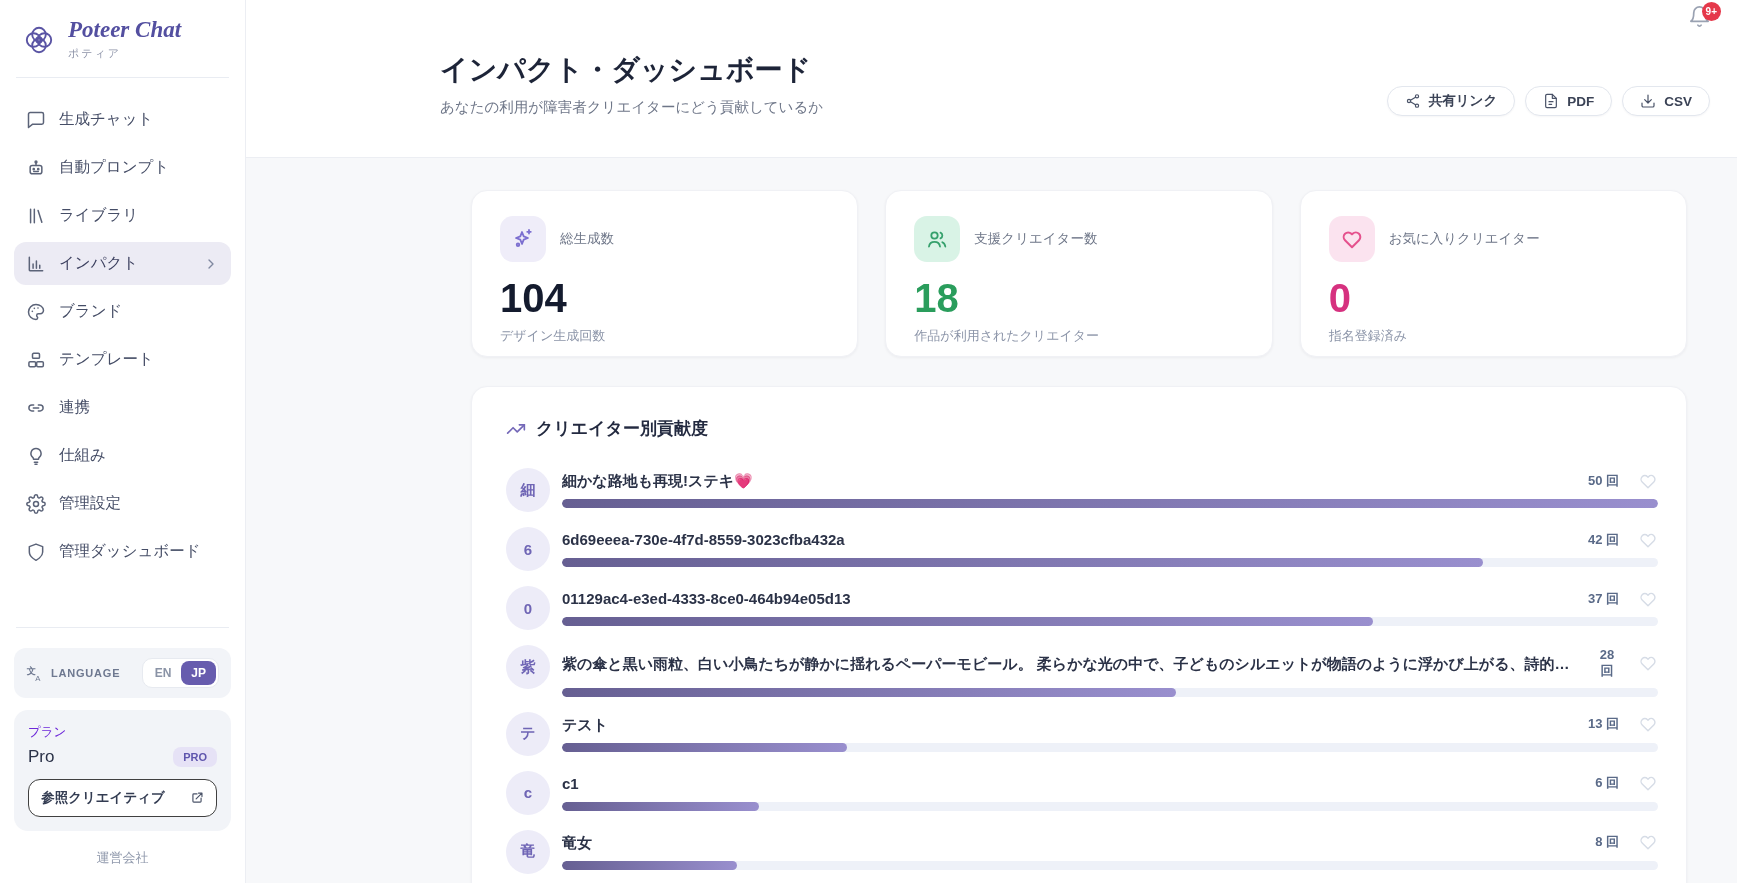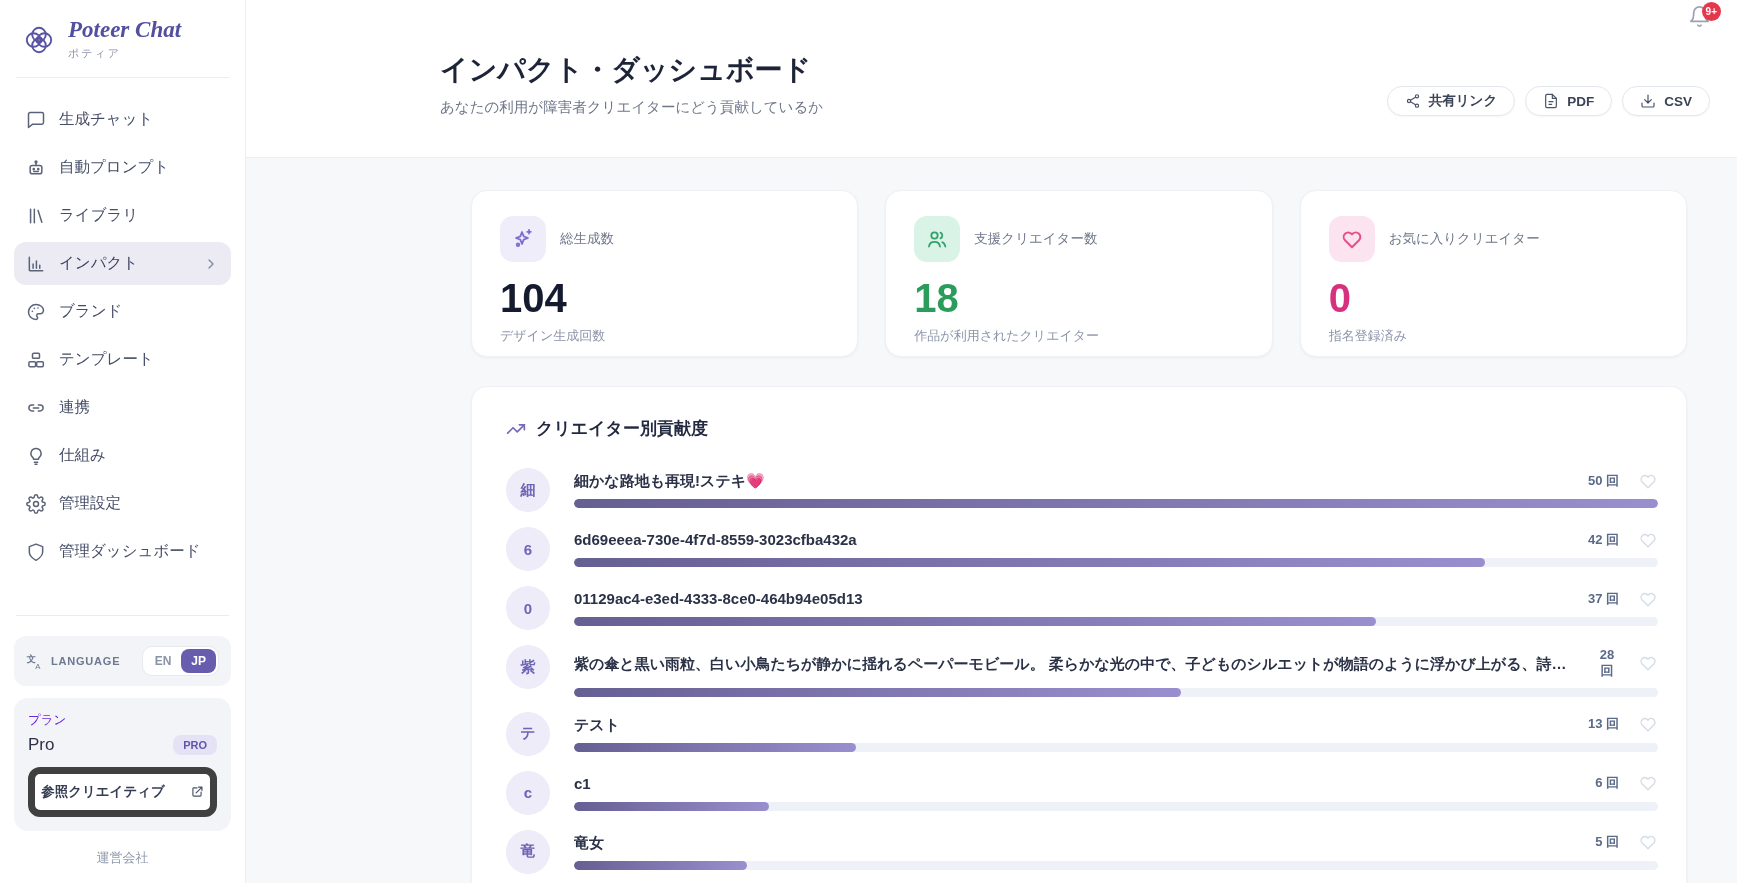--- a/index.html
+++ b/index.html
@@ -40,21 +40,21 @@
   .lang-label { font-size: 11px; font-weight: 700; color: #6e7890; letter-spacing: .8px; flex: 1; }
   .lang-toggle { background: #fff; border: 1px solid #e7eaf0; border-radius: 10px; padding: 2px; display: flex; align-items: center; }
   .lang-opt { font-size: 12px; font-weight: 600; color: #8a93a6; padding: 5px 10px; border-radius: 8px; cursor: pointer; text-align: center; }
   .lang-opt.selected { background: #675cae; color: #fff; font-weight: 700; }
   .plan-card { background: #f2f4f8; border-radius: 14px; padding: 14px; margin-top: 12px; }
   .plan-label { font-size: 12.5px; color: #6d28d9; font-family: Liberation Serif, serif; }
   .plan-row { display: flex; align-items: center; justify-content: space-between; margin-top: 6px; }
   .plan-name { font-size: 17px; color: #2b3248; }
   .pro-badge { background: #e6e2f6; color: #5f55ad; font-size: 11px; font-weight: 700; border-radius: 8px; padding: 4px 10px; }
   .plan-cta {
-    margin-top: 12px; width: 100%; background: #fff; border: 7px solid #404040; border-radius: 12px;
+    margin-top: 12px; width: 100%; background: #fff; border: 1px solid #404040; border-radius: 12px;
     padding: 9px 6px; font-size: 13.5px; font-weight: 700; color: #333c52;
     display: flex; align-items: center; justify-content: center; gap: 25px; cursor: pointer;
     font-family: inherit;
   }
   .ext-ic { width: 14px; height: 14px; color: #4a5368; }
   .company { text-align: center; color: #9099ac; font-size: 13px; margin-top: 18px; cursor: pointer; }
 
   
   .main { flex: 1; position: relative; height: 883px; }
   .topbar { position: relative; height: 158px; background: #fff; border-bottom: 1px solid #eceef3; }
@@ -100,21 +100,21 @@
   }
   .chart-head { display: flex; align-items: center; gap: 10px; margin-bottom: 28px; }
   .trend-ic { width: 20px; height: 20px; color: #7468b8; }
   .chart-title { font-size: 17px; font-weight: 700; color: #232a40; }
   .crow { display: flex; gap: 12px; margin-bottom: 15px; align-items: flex-start; }
   .avatar {
     width: 44px; height: 44px; border-radius: 50%; background: #edecf8; color: #6f65b5;
     display: flex; align-items: center; justify-content: center;
     font-weight: 700; font-size: 15px; flex-shrink: 0;
   }
-  .crow-main { flex: 1; min-width: 0; padding-top: 2px; margin-left: 12px; }
+  .crow-main { flex: 1; min-width: 0; padding-top: 2px; }
   .crow-top { display: flex; align-items: center; gap: 19px; }
   .crow-title { flex: 1; min-width: 0; overflow: hidden; text-overflow: ellipsis; white-space: nowrap; font-weight: 700; font-size: 15px; color: #2b3247; line-height: 21px; }
   .crow-count { color: #5a6a88; font-weight: 600; font-size: 13px; white-space: nowrap; flex-shrink: 0; }
   .crow-count.wrap { white-space: normal; width: 24px; text-align: center; line-height: 1.25; }
   .heart-outline { width: 20px; height: 20px; color: #d6dce6; flex-shrink: 0; cursor: pointer; }
   .bar-track { margin-top: 8px; height: 9px; border-radius: 5px; background: #eef1f8; overflow: hidden; }
   .bar-fill { height: 100%; border-radius: 5px; background: linear-gradient(90deg, #665f92, #998fce); }
 </style>
 </head>
 <body>
@@ -446,21 +446,21 @@
     </div>
   </div>
 
   <div class="crow">
     <div class="avatar">
               <span class="avatar-letter">竜</span>
             </div>
     <div class="crow-main">
       <div class="crow-top">
         <span class="crow-title">竜女</span>
-        <span class="crow-count">5 回</span>
+        <span class="crow-count">8 回</span>
         <svg class="heart-outline" viewBox="0 0 24 24" fill="none" stroke="currentColor" stroke-width="1.7" stroke-linecap="round" stroke-linejoin="round">
           <path d="M12 20.2l-7-7a4.5 4.5 0 0 1 6.4-6.4l.6.6.6-.6a4.5 4.5 0 0 1 6.4 6.4z"></path>
         </svg>
       </div>
       <div class="bar-track">
         <div class="bar-fill" style="width: 16%;"></div>
       </div>
     </div>
   </div>
 

